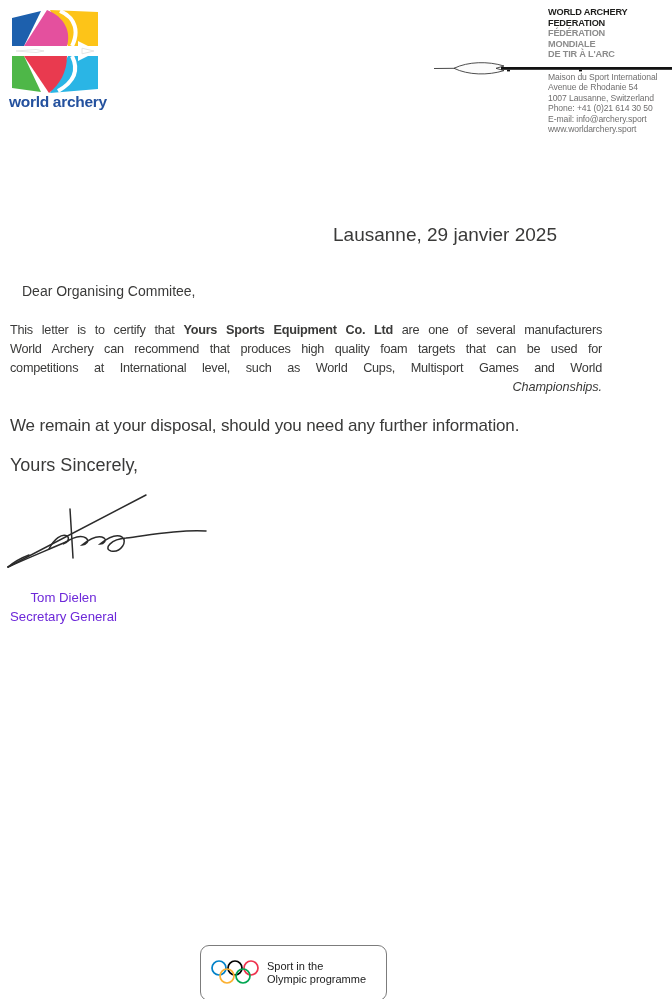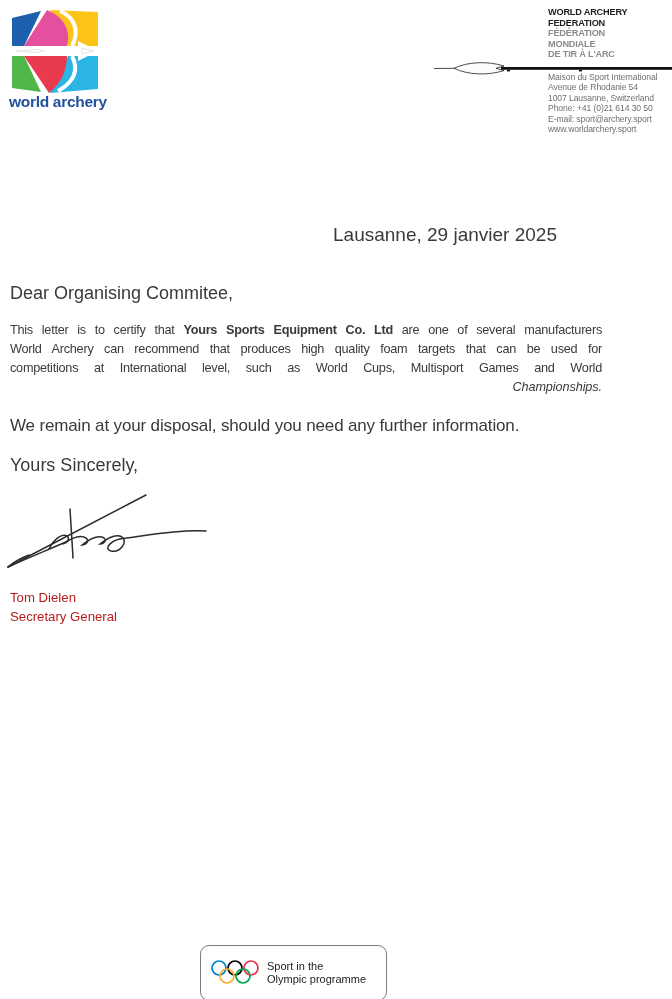--- a/index.html
+++ b/index.html
@@ -18,21 +18,21 @@
     font-size:15.5px;font-weight:700;letter-spacing:-0.3px;
   }
   .org-block{position:absolute;left:548px;top:7px;width:120px;
     font-weight:700;font-size:9.2px;line-height:10.6px;letter-spacing:-0.2px;}
   .org-fr{margin-top:0;}
   .arrow-svg{position:absolute;left:430px;top:60px;width:242px;height:17px;}
   .address-block{position:absolute;left:548px;top:72px;width:124px;
     font-size:8.6px;line-height:10.4px;letter-spacing:-0.1px;}
   
   .dateline{position:absolute;left:333px;top:224px;font-size:19px;}
-  .salutation{position:absolute;left:10px;top:283px;font-size:18px;}
+  .salutation{position:absolute;left:22px;top:283px;font-size:14px;}
   .body-para{position:absolute;left:10px;top:321px;width:592px;
     font-size:12.7px;line-height:19px;}
   .jline{text-align:justify;text-align-last:justify;letter-spacing:-0.25px;}
   .nline{text-align:right;letter-spacing:-0.1px;font-style:italic;}
   .bold{font-weight:700;}
   .closing{position:absolute;left:10px;top:416px;font-size:17px;letter-spacing:-0.15px;}
   .valediction{position:absolute;left:10px;top:455px;font-size:18px;}
   .signature-svg{position:absolute;left:4px;top:483px;width:212px;height:92px;}
   .signer-block{position:absolute;left:10px;top:588px;font-size:13.2px;line-height:19px;}
   
@@ -93,21 +93,21 @@
     <rect x="71" y="7" width="171" height="2.8" fill="#121212"></rect>
     <rect x="77" y="9.8" width="3" height="1.6" fill="#121212"></rect>
     <rect x="149" y="9.8" width="3" height="1.6" fill="#121212"></rect>
   </svg>
 
   <div class="address-block" style="color:#706f6f;">
     <div>Maison du Sport International</div>
     <div>Avenue de Rhodanie 54</div>
     <div>1007 Lausanne, Switzerland</div>
     <div>Phone: +41 (0)21 614 30 50</div>
-    <div>E-mail: sport@archery.sport</div>
+    <div>E-mail: info@archery.sport</div>
     <div>www.worldarchery.sport</div>
   </div>
 
   <div class="dateline" style="color:#3a3a39;">Lausanne, 29 janvier 2025</div>
 
   <div class="salutation" style="color:#3a3a39;">Dear Organising Commitee,</div>
 
   <div class="body-para" style="color:#3a3a39;">
     <div class="jline"><span>This letter is to certify that </span><span class="bold">Yours Sports Equipment Co. Ltd</span><span> are one of several manufacturers</span></div>
     <div class="jline">World Archery can recommend that produces high quality foam targets that can be used for</div>
@@ -126,21 +126,21 @@
       <path d="M66,26 C67,40 68,58 69,75"></path>
       <path d="M45,66 C50,56 58,50 63,53 C66,55 64,60 59,61
                C69,54 77,52 82,55 C86,58 82,62 78,62
                C87,55 95,52 100,55 C103,57 100,61 96,61
                C105,54 113,51 118,54 C124,58 117,70 107,68
                C99,66 107,56 122,55 C146,52 176,46 202,48"></path>
       <path d="M4,84 C10,79 17,75 25,72"></path>
     </g>
   </svg>
 
-  <div class="signer-block" style="color:#b91c1c;">
+  <div class="signer-block" style="color:#6d28d9;text-align:center;">
     <div>Tom Dielen</div>
     <div>Secretary General</div>
   </div>
 
   <div class="olympic-badge">
     <svg class="rings-svg" viewBox="0 0 50 30" xmlns="http://www.w3.org/2000/svg">
       <circle cx="9" cy="10" r="7" fill="none" stroke-width="1.7" stroke="#0081c8"></circle>
       <circle cx="25" cy="10" r="7" fill="none" stroke-width="1.7" stroke="#000000"></circle>
       <circle cx="41" cy="10" r="7" fill="none" stroke-width="1.7" stroke="#ee334e"></circle>
       <circle cx="17" cy="18" r="7" fill="none" stroke-width="1.7" stroke="#fcb131"></circle>

